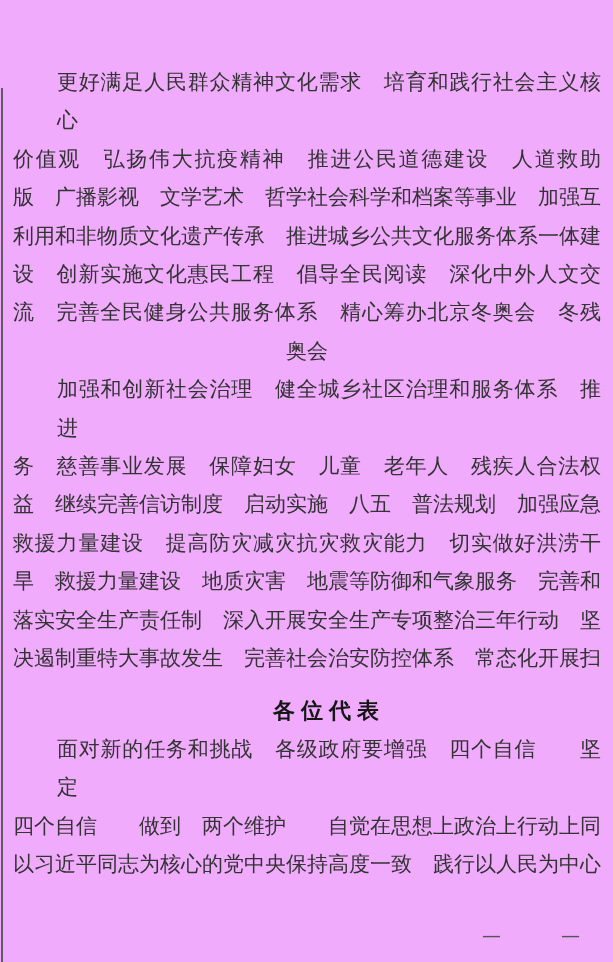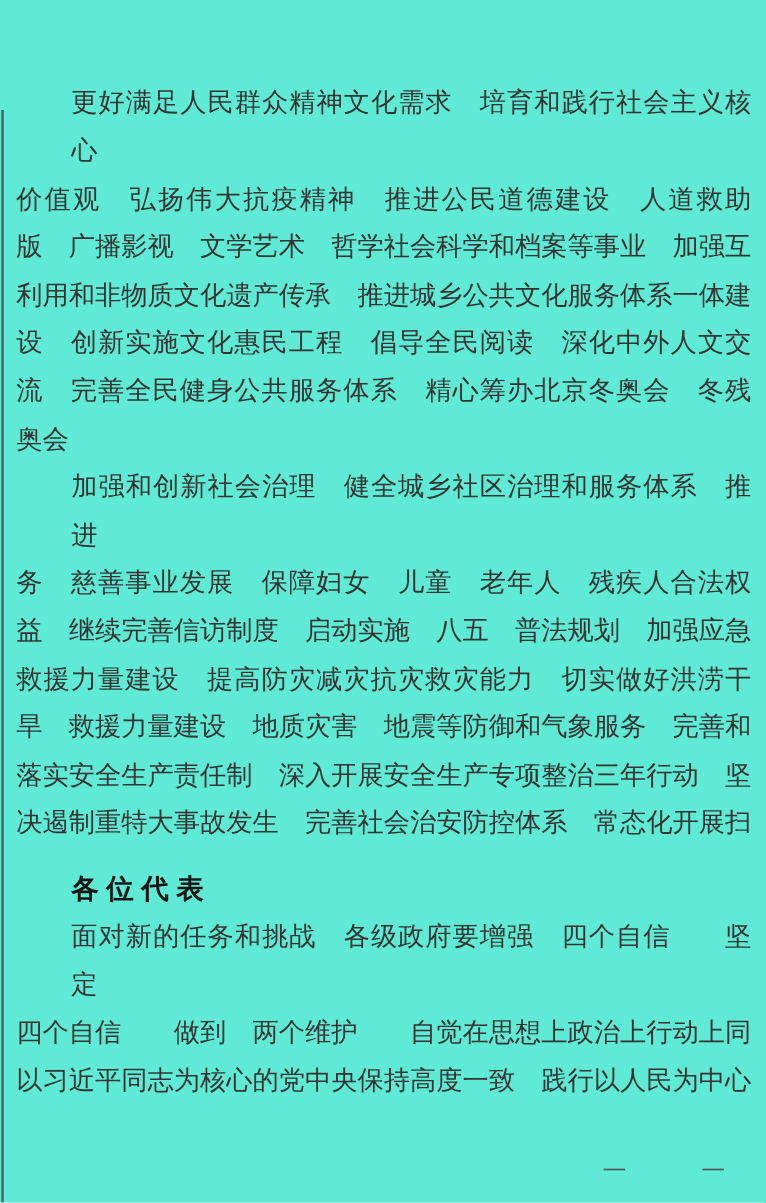--- a/index.html
+++ b/index.html
@@ -1,20 +1,20 @@
 <!DOCTYPE html>
 <html><head>
 <meta charset="utf-8">
 <style>
   html, body { margin: 0; padding: 0; background: #e8e8e8; }
   .page {
     position: relative;
     width: 613px;
     height: 962px;
-    background: #5eead4;
+    background: #f0abfc;
     overflow: hidden;
     font-family: "Liberation Serif", "DejaVu Serif", serif;
   }
   .scan-edge {
     position: absolute;
     left: 1px;
     top: 88px;
     bottom: 0;
     width: 2px;
     background: #4a4a4a;
@@ -24,38 +24,40 @@
     position: absolute;
     left: 13px;
     top: 63px;
     width: 588px;
     color: #333333;
     font-size: 21px;
     line-height: 38.4px;
   }
   .line {
     min-height: 38.4px;
+    text-align: center;
   }
   .line.fill {
     text-align: justify;
     text-align-last: justify;
     text-justify: inter-ideograph;
   }
   .line.first {
     padding-left: 44px;
   }
   .heading {
     font-family: "Liberation Sans", "DejaVu Sans", sans-serif;
     font-weight: bold;
     color: #161616;
     font-size: 22px;
     letter-spacing: 6px;
     padding-left: 44px;
     line-height: 38.4px;
     margin-top: 14px;
+    text-align: center;
   }
   .page-footer {
     position: absolute;
     top: 926px;
     right: 33px;
     color: #555555;
     font-family: "DejaVu Sans", sans-serif;
     font-size: 19px;
     line-height: 19px;
   }

